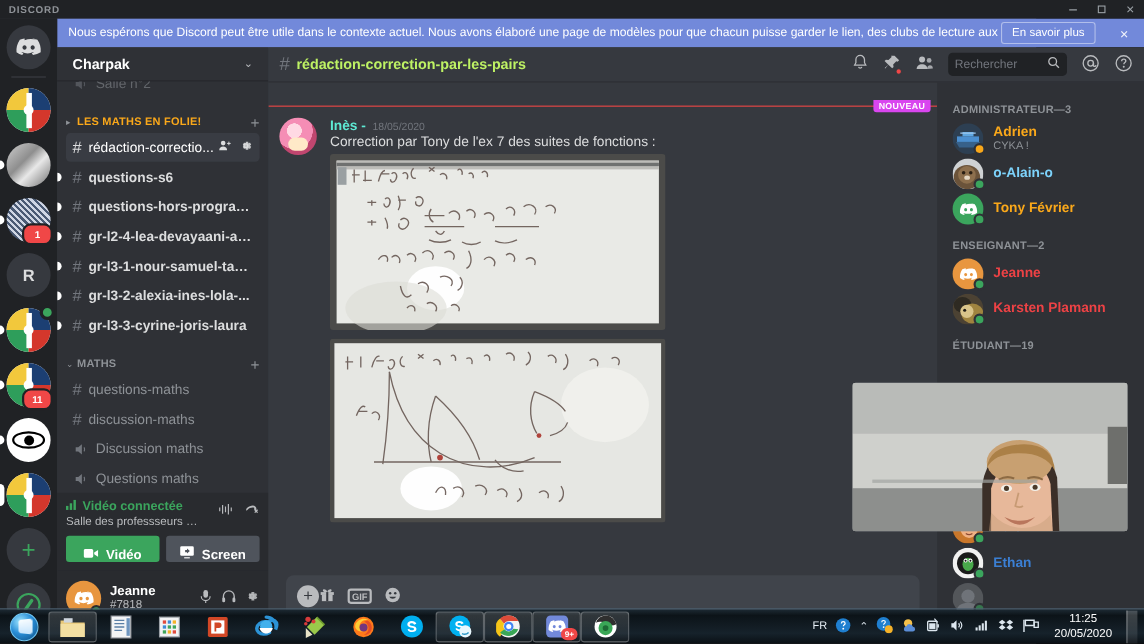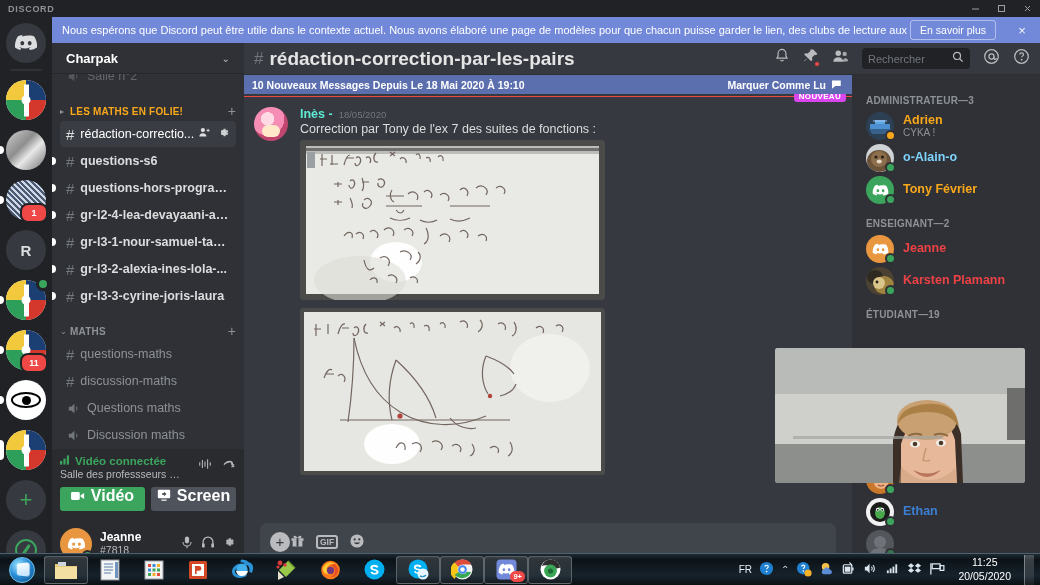--- a/index.html
+++ b/index.html
@@ -72,39 +72,39 @@
   .spk { margin-right:6px; color:#72767d; display:flex; }
 
   
   .voice-panel { position:absolute; left:0; bottom:49px; width:192px; background:#292b2f; padding:6px 8px 8px 8px; }
   .vc-top { display:flex; align-items:flex-start; }
   .vc-info { flex:1; }
   .vc-title { color:#3ba55d; font-size:11.5px; font-weight:bold; display:flex; align-items:center; gap:4px; }
   .vc-sub { color:#b9bbbe; font-size:10.5px; margin-top:1px; white-space:nowrap; overflow:hidden; text-overflow:ellipsis; max-width:120px; }
   .vc-icons { display:flex; gap:9px; color:#b9bbbe; padding-top:2px; }
   .vc-btns { display:flex; gap:6px; margin-top:7px; }
-  .vc-btn { flex:1; height:24px; border-radius:3px; display:flex; align-items:flex-start; justify-content:center; gap:6px; font-size:16px; color:#fff; font-weight:600; cursor:pointer; }
+  .vc-btn { flex:1; height:24px; border-radius:3px; display:flex; align-items:flex-end; justify-content:center; gap:6px; font-size:12px; color:#fff; font-weight:600; cursor:pointer; }
   .vc-btn.green { background:#3ba55d; }
   .vc-btn.grey { background:#4f545c; }
 
   
   .user-panel { position:absolute; left:0; bottom:0; width:192px; height:49px; background:#292b2f; display:flex; align-items:center; padding:0 8px; }
   .u-av { width:32px; height:32px; border-radius:50%; background:#e8963f; position:relative; display:flex; align-items:center; justify-content:center; }
   .u-av .st { position:absolute; right:-1px; bottom:-1px; width:11px; height:11px; border-radius:50%; background:#3ba55d; border:2px solid #292b2f; }
   .u-meta { margin-left:8px; flex:1; line-height:1.15; }
   .u-name { font-size:12px; font-weight:bold; color:#fff; }
   .u-tag { font-size:10.5px; color:#b9bbbe; }
   .u-icons { display:flex; gap:7px; color:#b9bbbe; }
 
   
   .chat { position:absolute; left:244px; top:43px; width:796px; height:525px; background:#36393f; }
   .chat-header { height:32px; display:flex; align-items:center; padding:0 10px; border-bottom:1px solid #2c2e33; }
   .ch-hash { color:#72767d; font-size:17px; margin-right:6px; }
-  .ch-title { color:#e5e5e5; font-size:19px; font-weight:bold; }
-  .ch-tools { margin-left:auto; display:flex; align-items:flex-start; gap:13px; color:#b9bbbe; }
+  .ch-title { color:#bef264; font-size:13px; font-weight:bold; }
+  .ch-tools { margin-left:auto; display:flex; align-items:center; gap:13px; color:#b9bbbe; }
   .searchbox { width:108px; height:21px; background:#202225; border-radius:4px; display:flex; align-items:center; padding:0 6px; }
   .searchbox input { background:transparent; border:0; outline:0; color:#dcddde; font-size:11px; width:100%; font-family:inherit; }
   .searchbox input::placeholder { color:#72767d; }
 
   
   .unread-bar { position:absolute; left:0; top:32px; width:608px; height:19px; background:#5b6eae; display:flex; align-items:center; padding:0 8px; z-index:6; }
   .unread-left { color:#fff; font-size:10.5px; font-weight:600; }
   .unread-right { margin-left:auto; color:#fff; font-size:10.5px; font-weight:bold; display:flex; align-items:center; gap:5px; }
 
   .msgs { position:absolute; left:0; top:32px; width:608px; height:calc(525px - 32px - 52px); overflow:hidden; }
@@ -361,30 +361,30 @@
         <span class="hash">#</span>
         <span class="cname">discussion-maths</span>
       </div>
       <div class="chan">
         <span class="spk">
           <svg width="15" height="15" viewBox="0 0 16 16">
               <path d="M9 3L5.5 6H3v4h2.5L9 13V3z" fill="#72767d"></path>
               <path d="M11 6c.8.8.8 3.2 0 4" stroke="#72767d" stroke-width="1.1" fill="none"></path>
             </svg>
         </span>
-        <span class="cname">Questions maths</span>
+        <span class="cname">Discussion maths</span>
       </div>
       <div class="chan">
         <span class="spk">
           <svg width="15" height="15" viewBox="0 0 16 16">
               <path d="M9 3L5.5 6H3v4h2.5L9 13V3z" fill="#72767d"></path>
               <path d="M11 6c.8.8.8 3.2 0 4" stroke="#72767d" stroke-width="1.1" fill="none"></path>
             </svg>
         </span>
-        <span class="cname">Discussion maths</span>
+        <span class="cname">Questions maths</span>
       </div>
     </div>
 
     <div class="voice-panel">
       <div class="vc-top">
         <div class="vc-info">
           <div class="vc-title">
             <span>
               <svg width="11" height="10" viewBox="0 0 12 10">
                   <rect x="0" y="6" width="2.4" height="4" fill="#3ba55d"></rect>
@@ -514,29 +514,20 @@
         <span>
           <svg width="17" height="17" viewBox="0 0 18 18">
               <circle cx="9" cy="9" r="7.2" fill="none" stroke="#b9bbbe" stroke-width="1.3"></circle>
               <path d="M7.1 7c0-1.1.9-1.9 2-1.9s2 .8 2 1.8c0 1.5-1.9 1.4-1.9 3" fill="none" stroke="#b9bbbe" stroke-width="1.3"></path>
               <circle cx="9.1" cy="12.4" r=".95" fill="#b9bbbe"></circle>
             </svg>
         </span>
       </div>
     </div>
 
-    <div class="unread-bar">
-      <span class="unread-left">10 Nouveaux Messages Depuis Le 18 Mai 2020 À 19:10</span>
-      <span class="unread-right">
-        <span>Marquer Comme Lu</span>
-        <svg width="13" height="12" viewBox="0 0 14 13">
-            <path d="M1 1.5h9.5v6.2H4.6L1 10.6z" fill="#fff"></path>
-          </svg>
-      </span>
-    </div>
 
     <div class="msgs">
       <div class="new-divider">
         <div class="line"></div>
         <div class="tag">NOUVEAU</div>
       </div>
 
       <div class="msg">
         <div class="m-av"></div>
         <div class="m-body">

